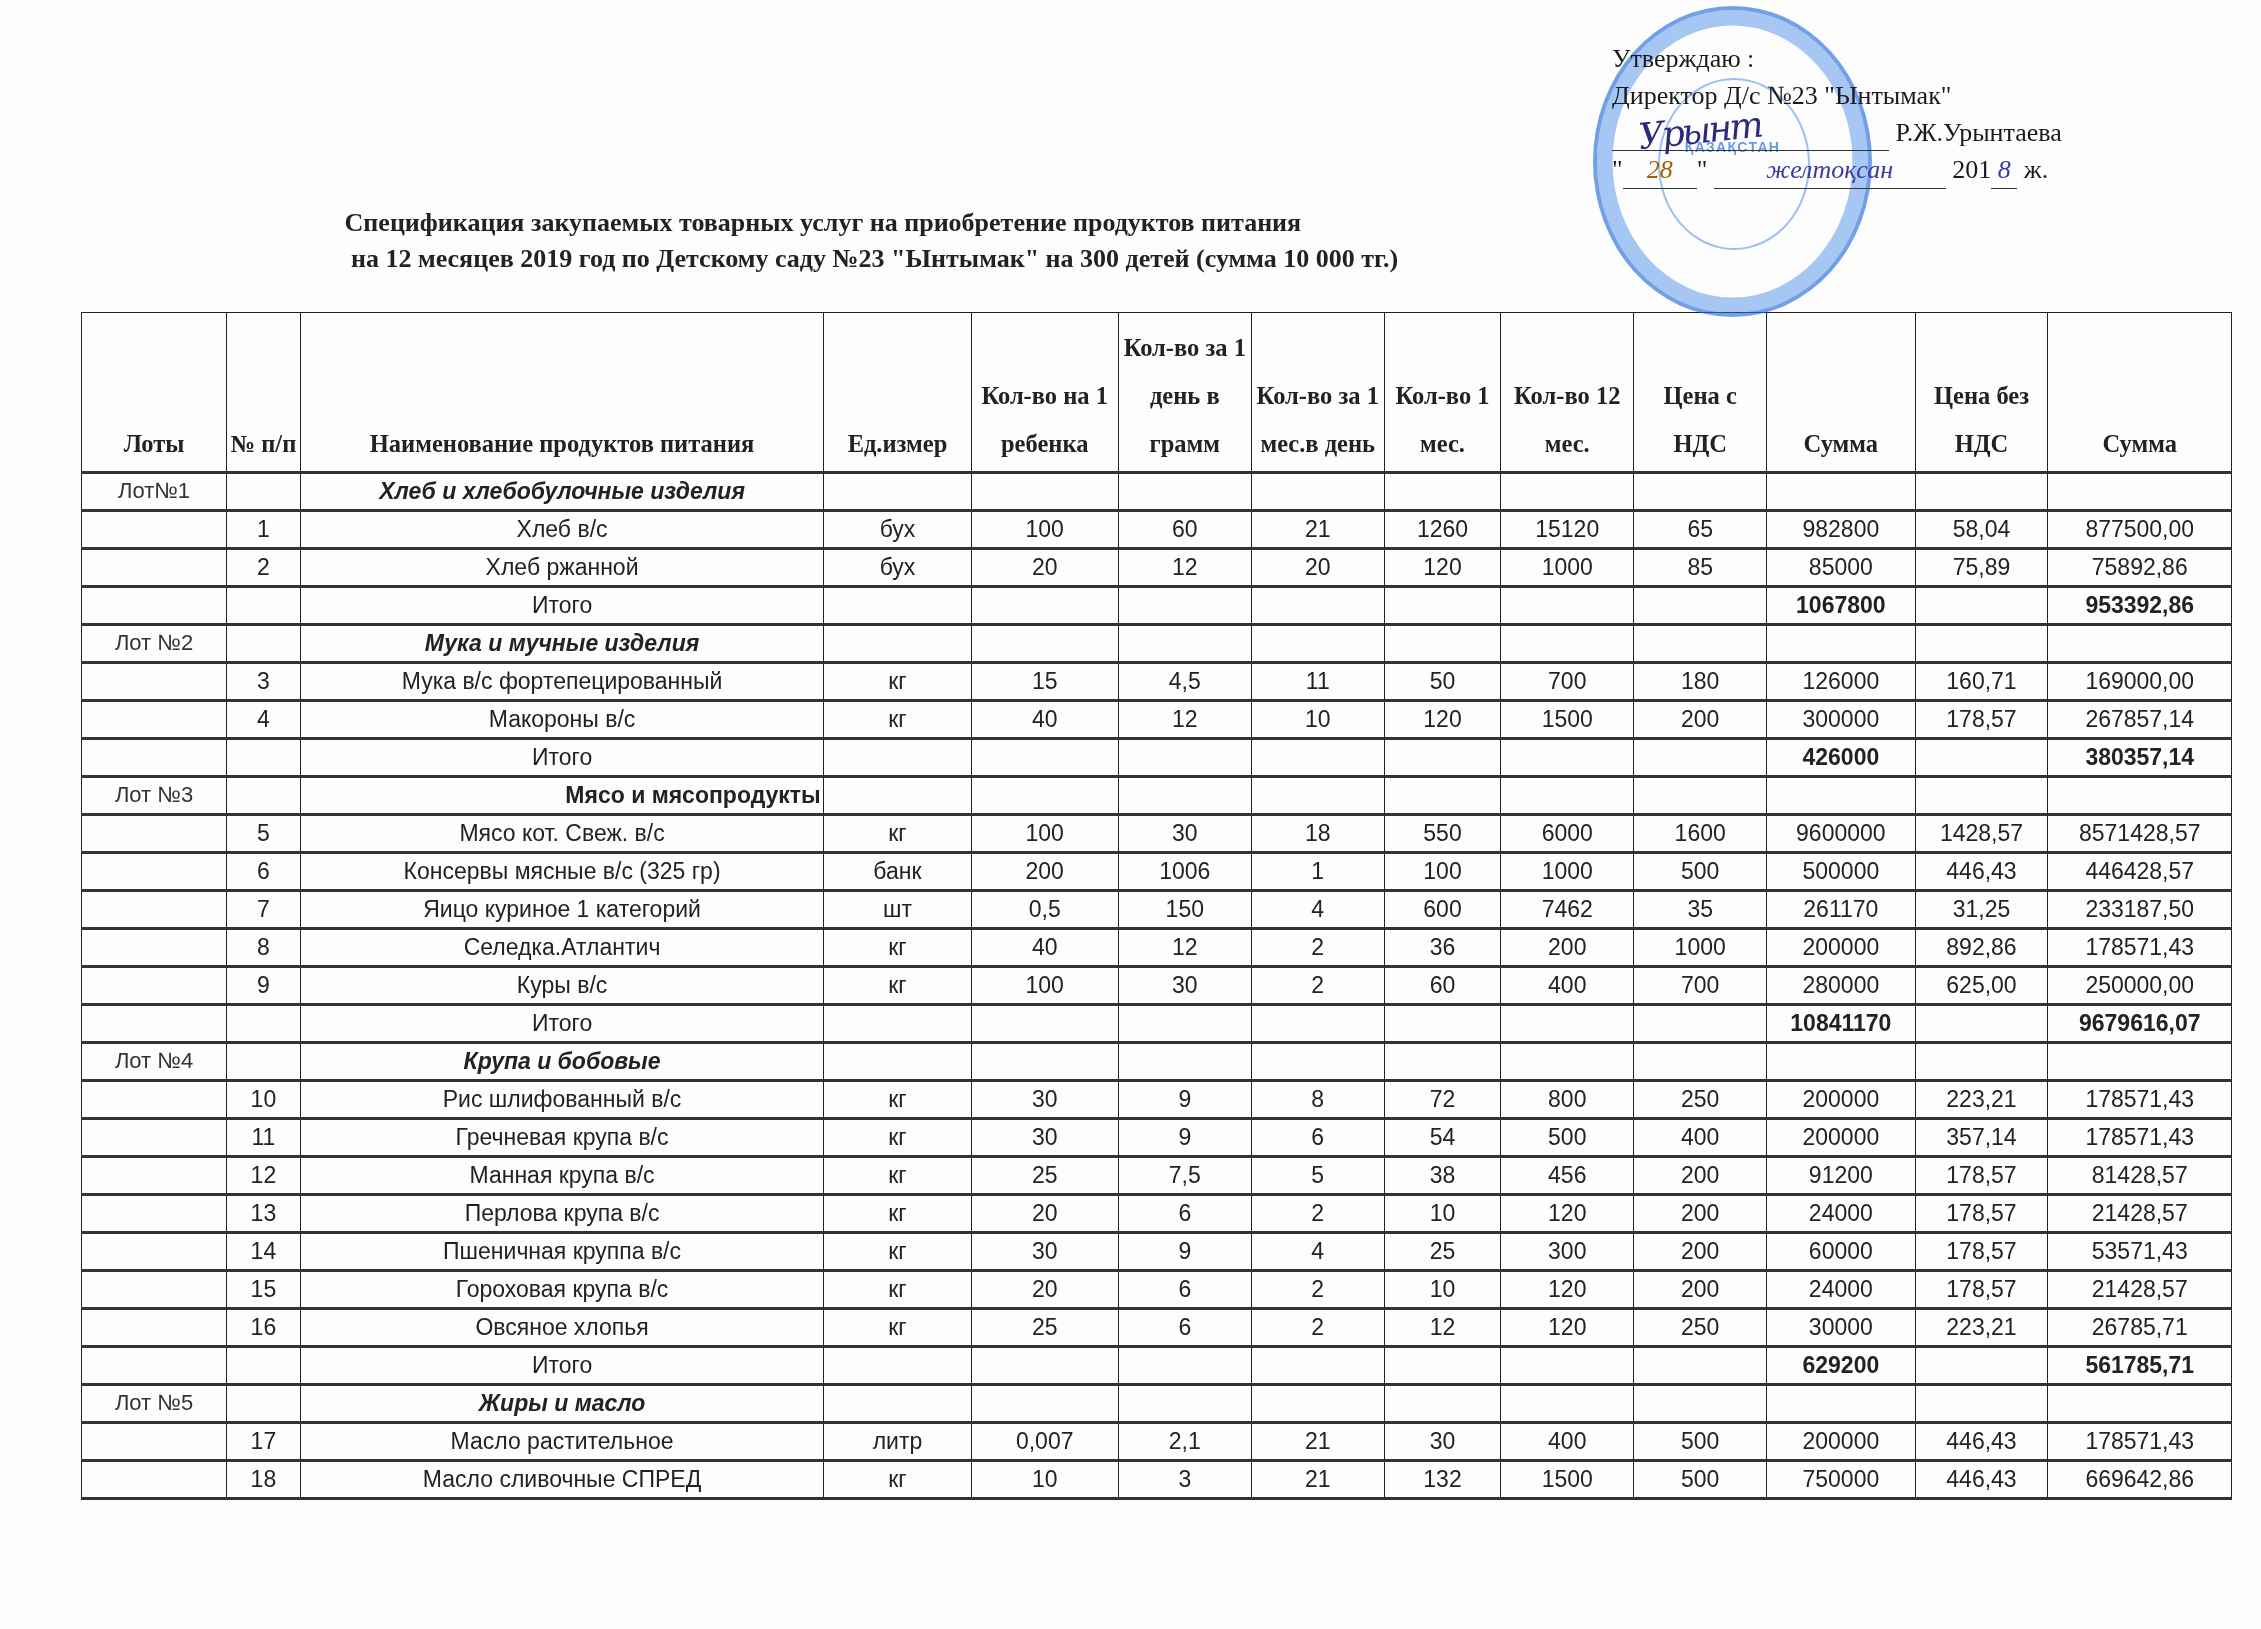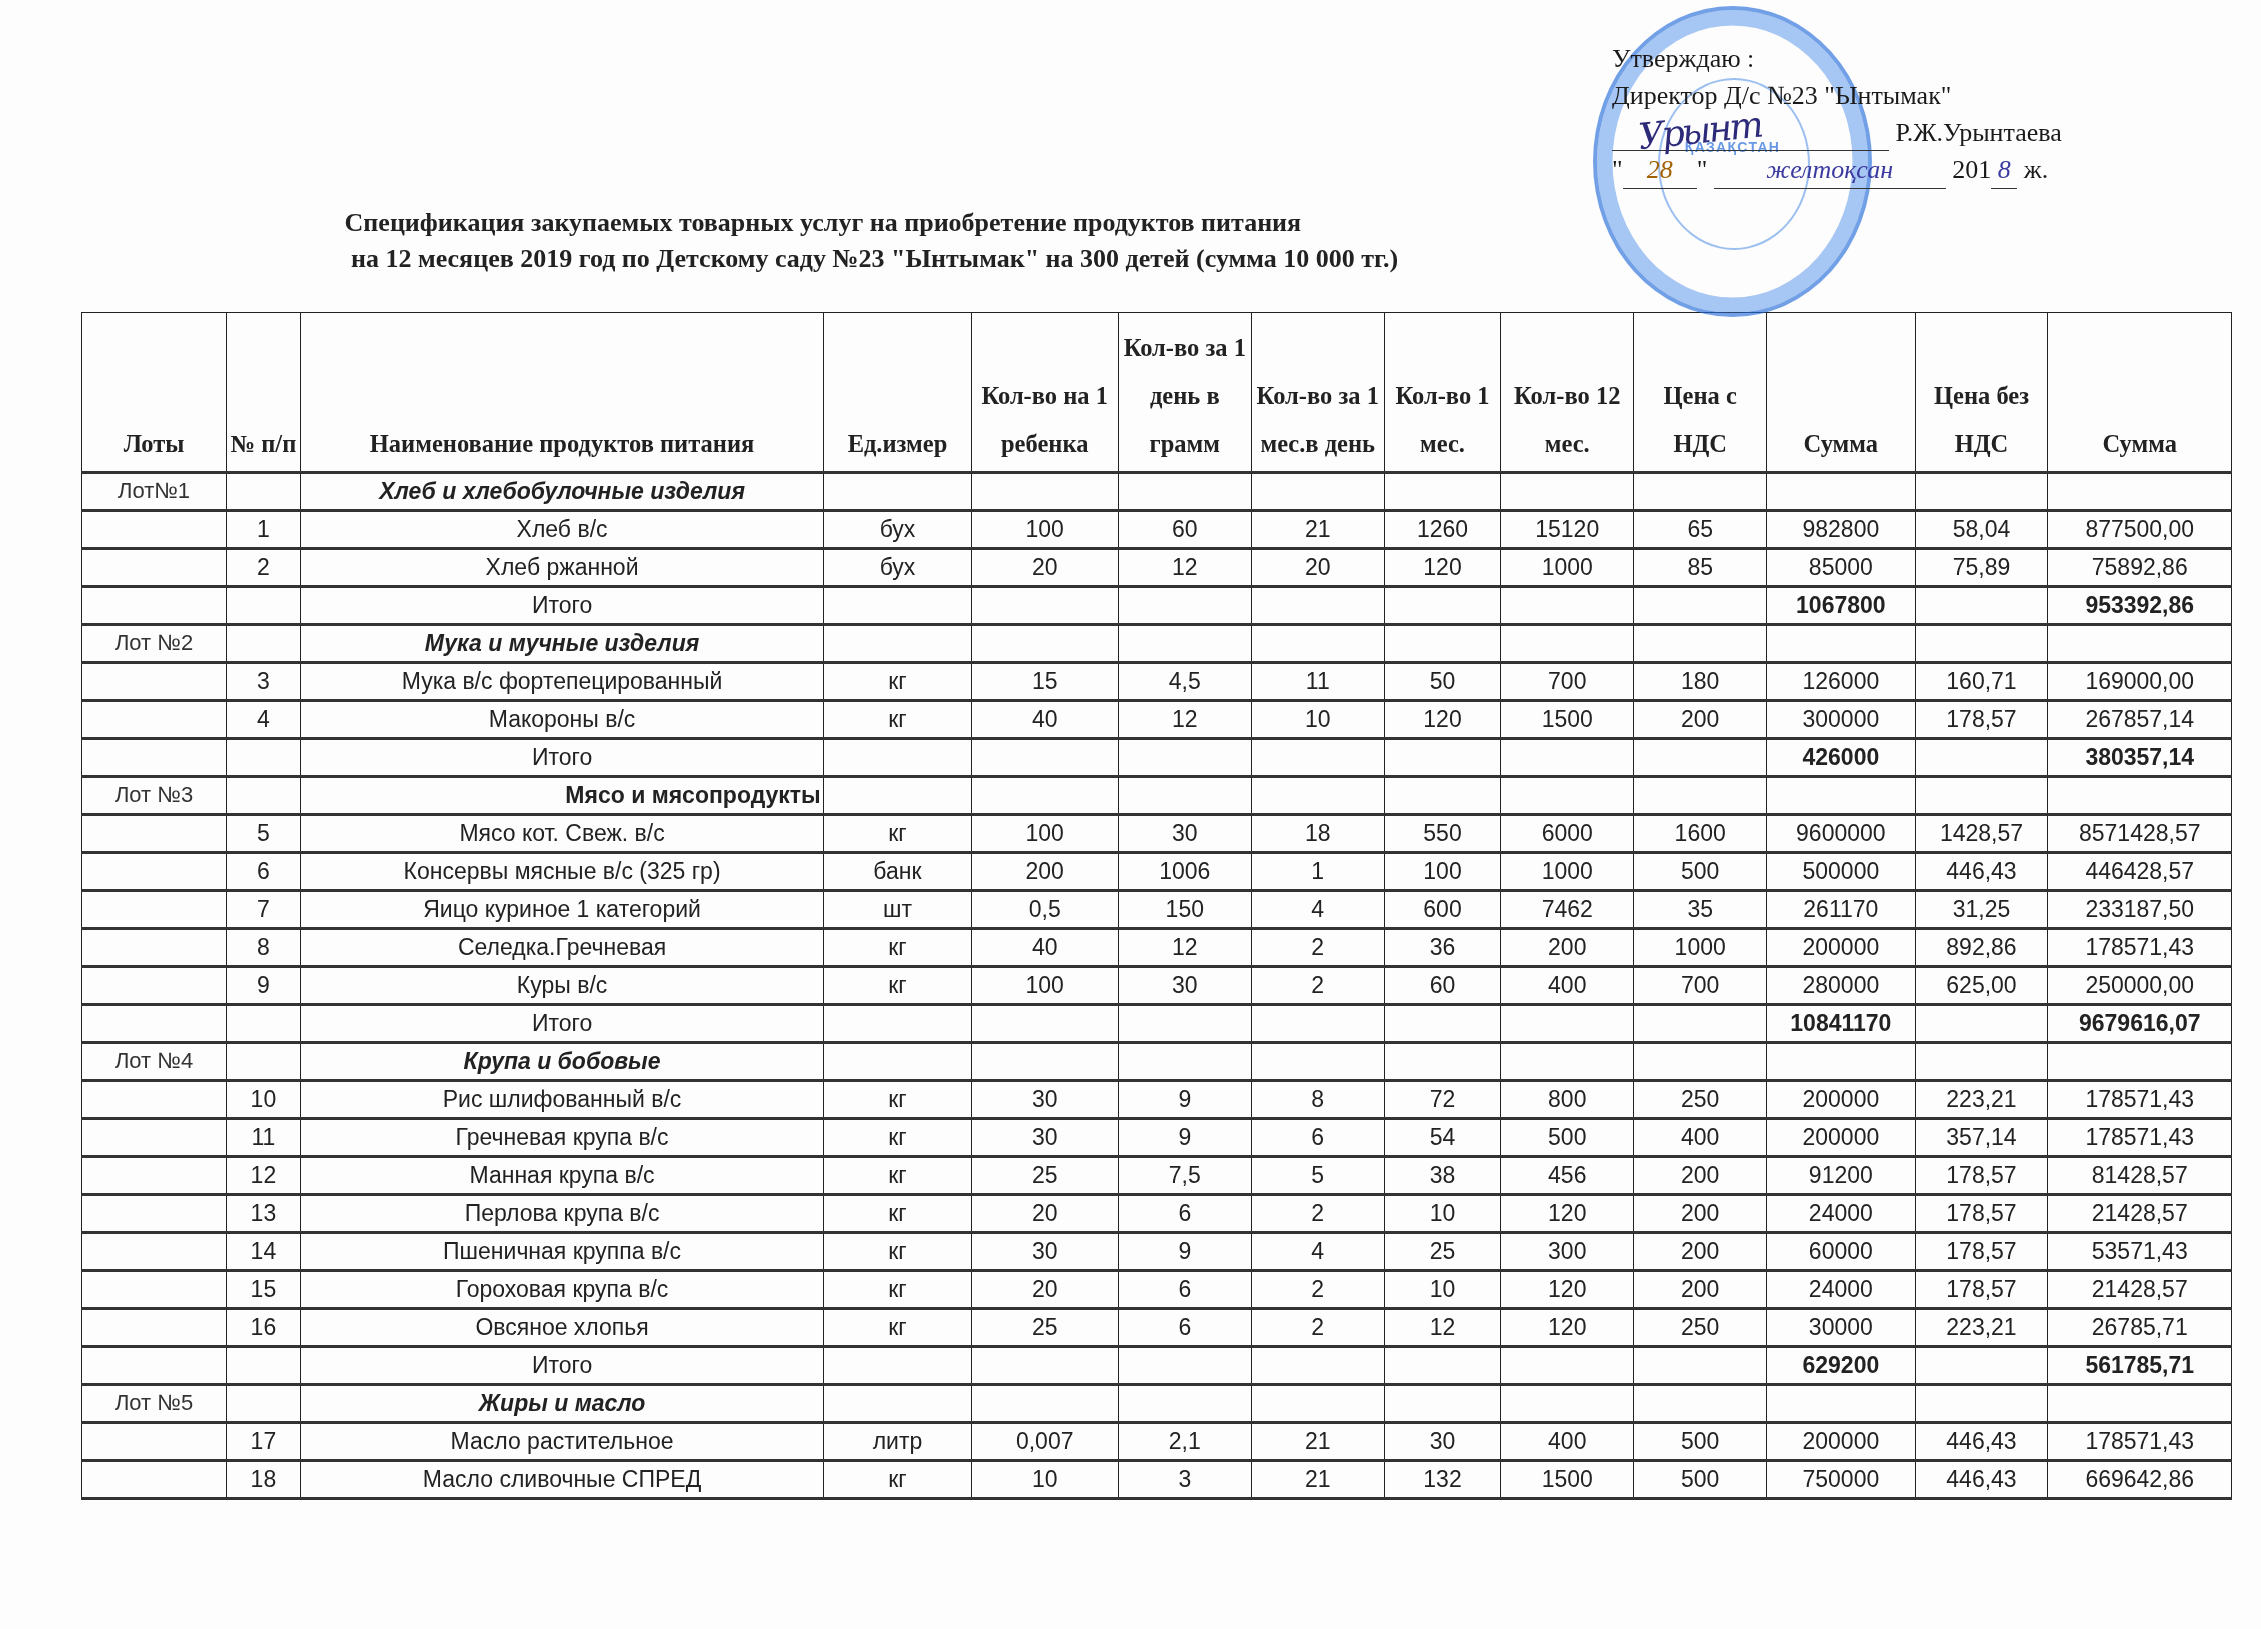--- a/index.html
+++ b/index.html
@@ -306,21 +306,21 @@
         <td>600</td>
         <td>7462</td>
         <td>35</td>
         <td>261170</td>
         <td>31,25</td>
         <td>233187,50</td>
       </tr>
       <tr>
         <td></td>
         <td>8</td>
-        <td>Селедка.Гречневая</td>
+        <td>Селедка.Атлантич</td>
         <td>кг</td>
         <td>40</td>
         <td>12</td>
         <td>2</td>
         <td>36</td>
         <td>200</td>
         <td>1000</td>
         <td>200000</td>
         <td>892,86</td>
         <td>178571,43</td>

